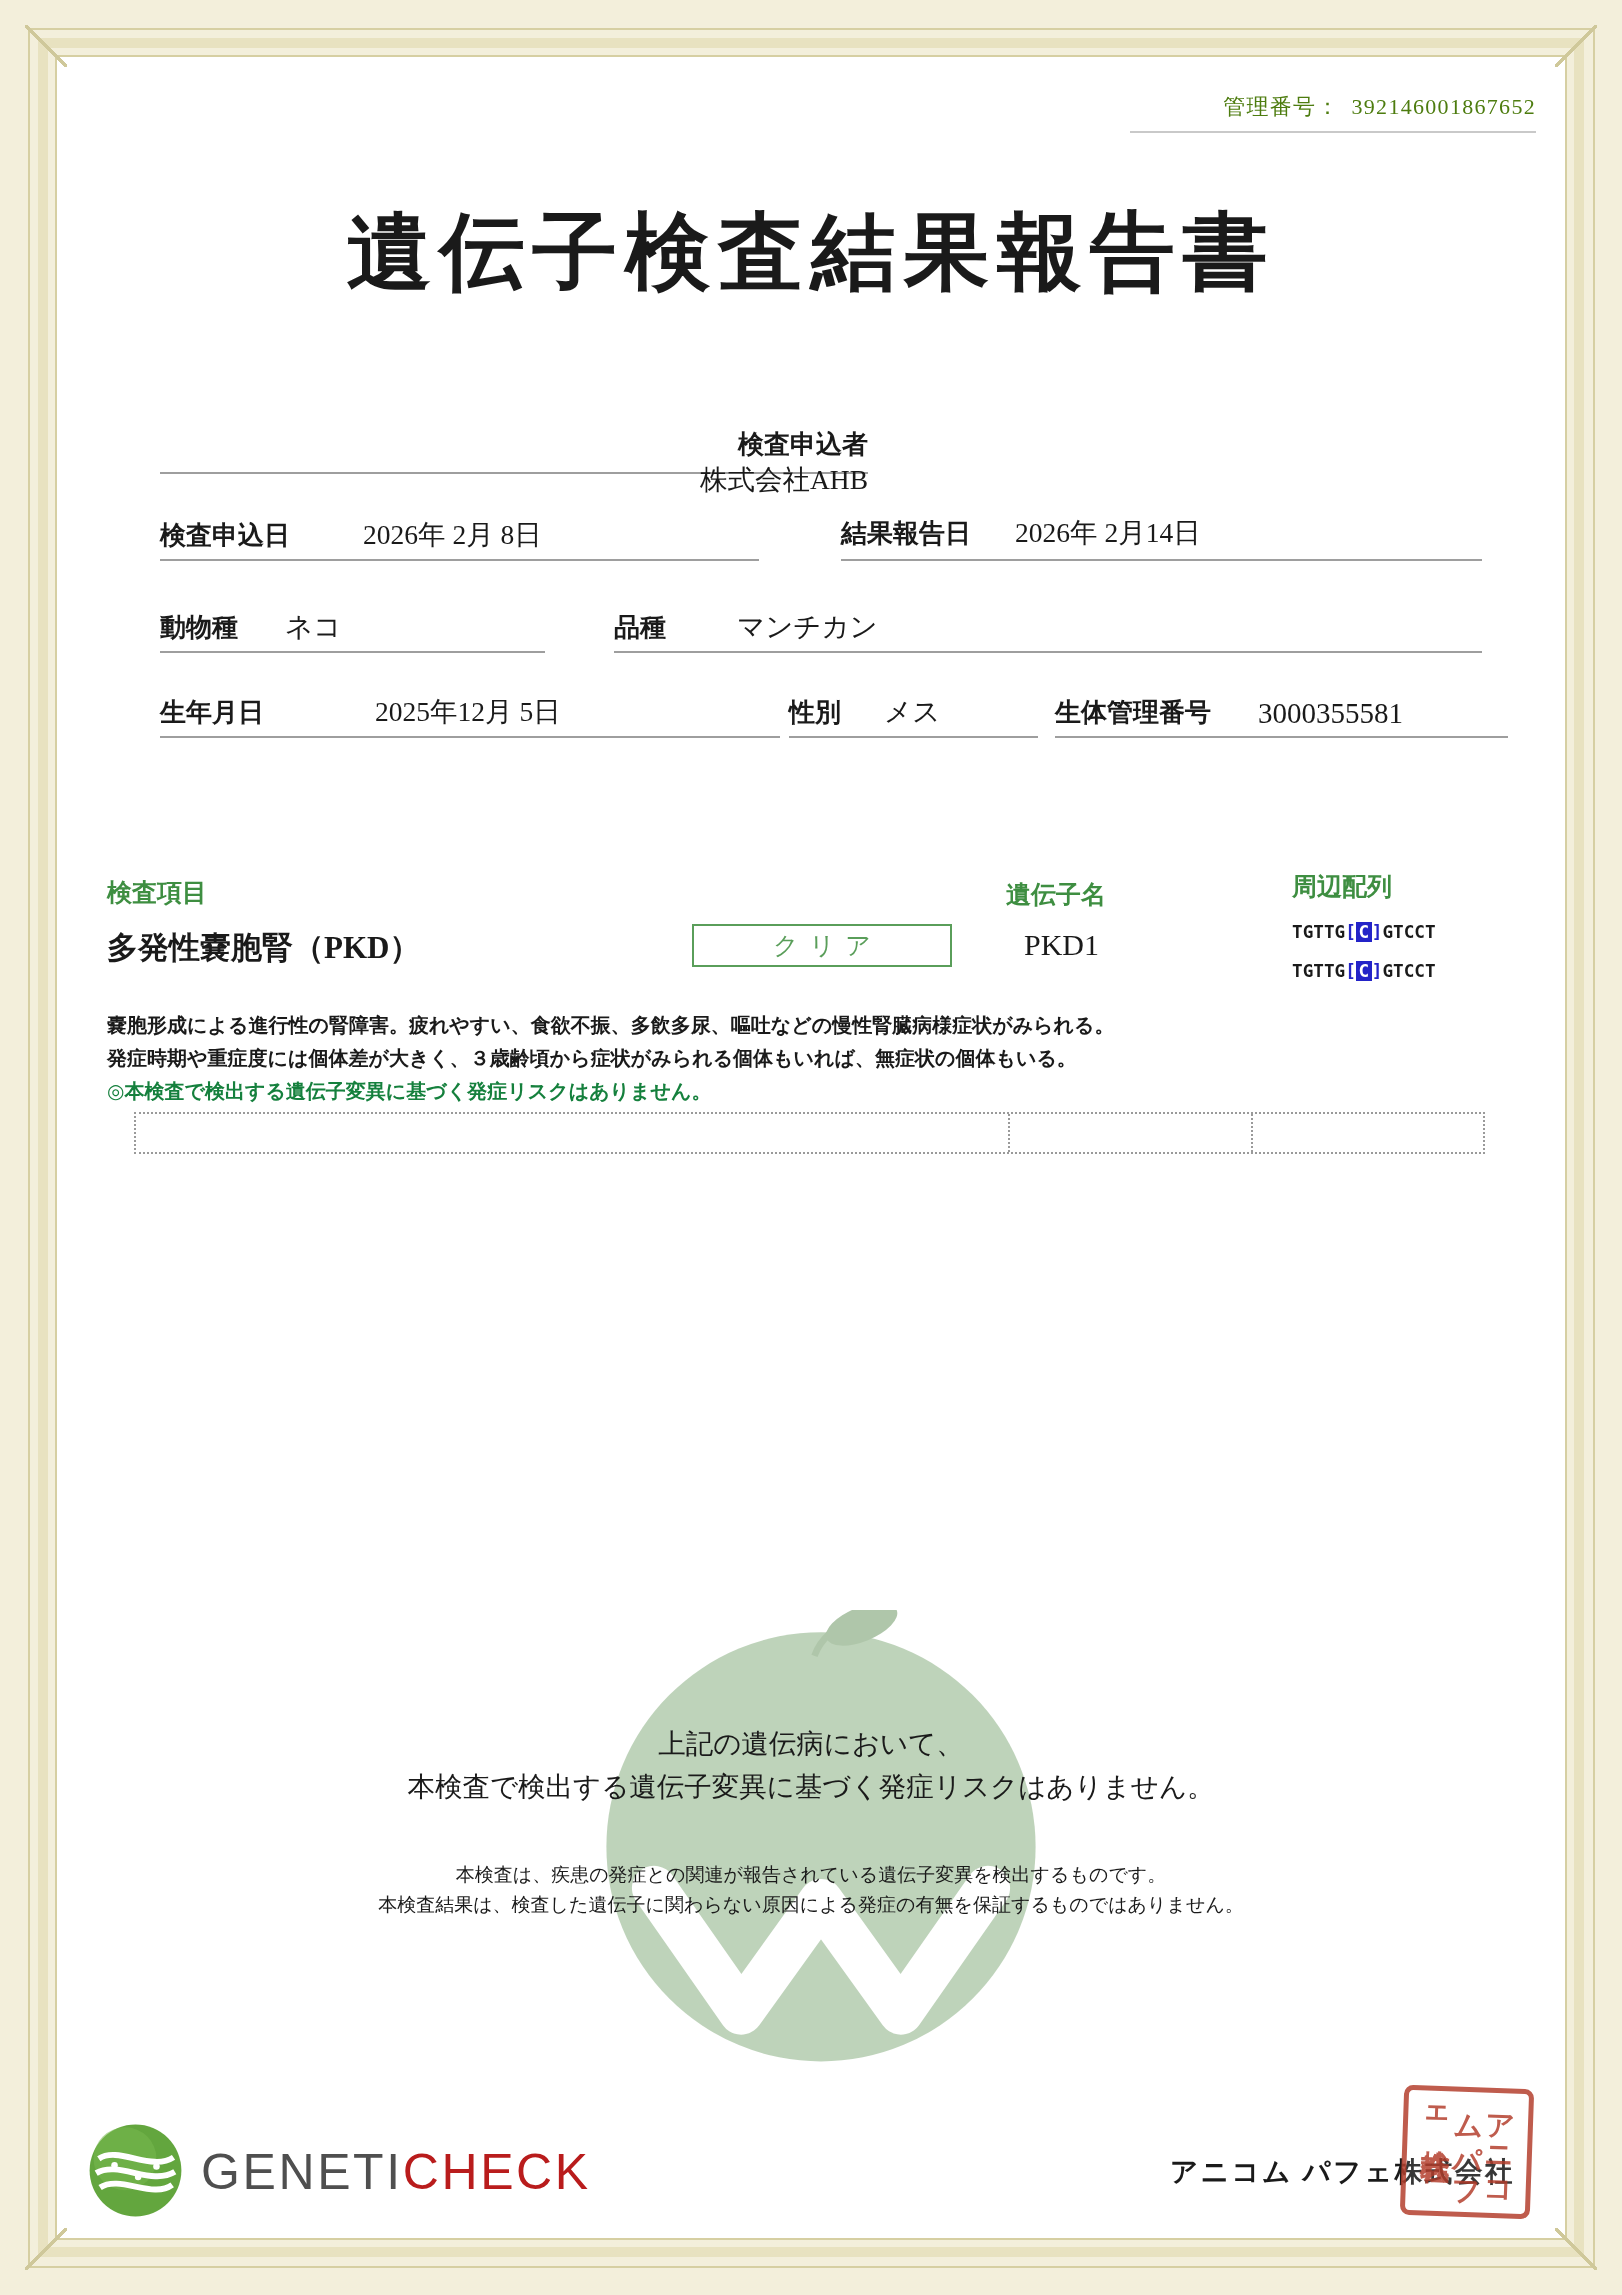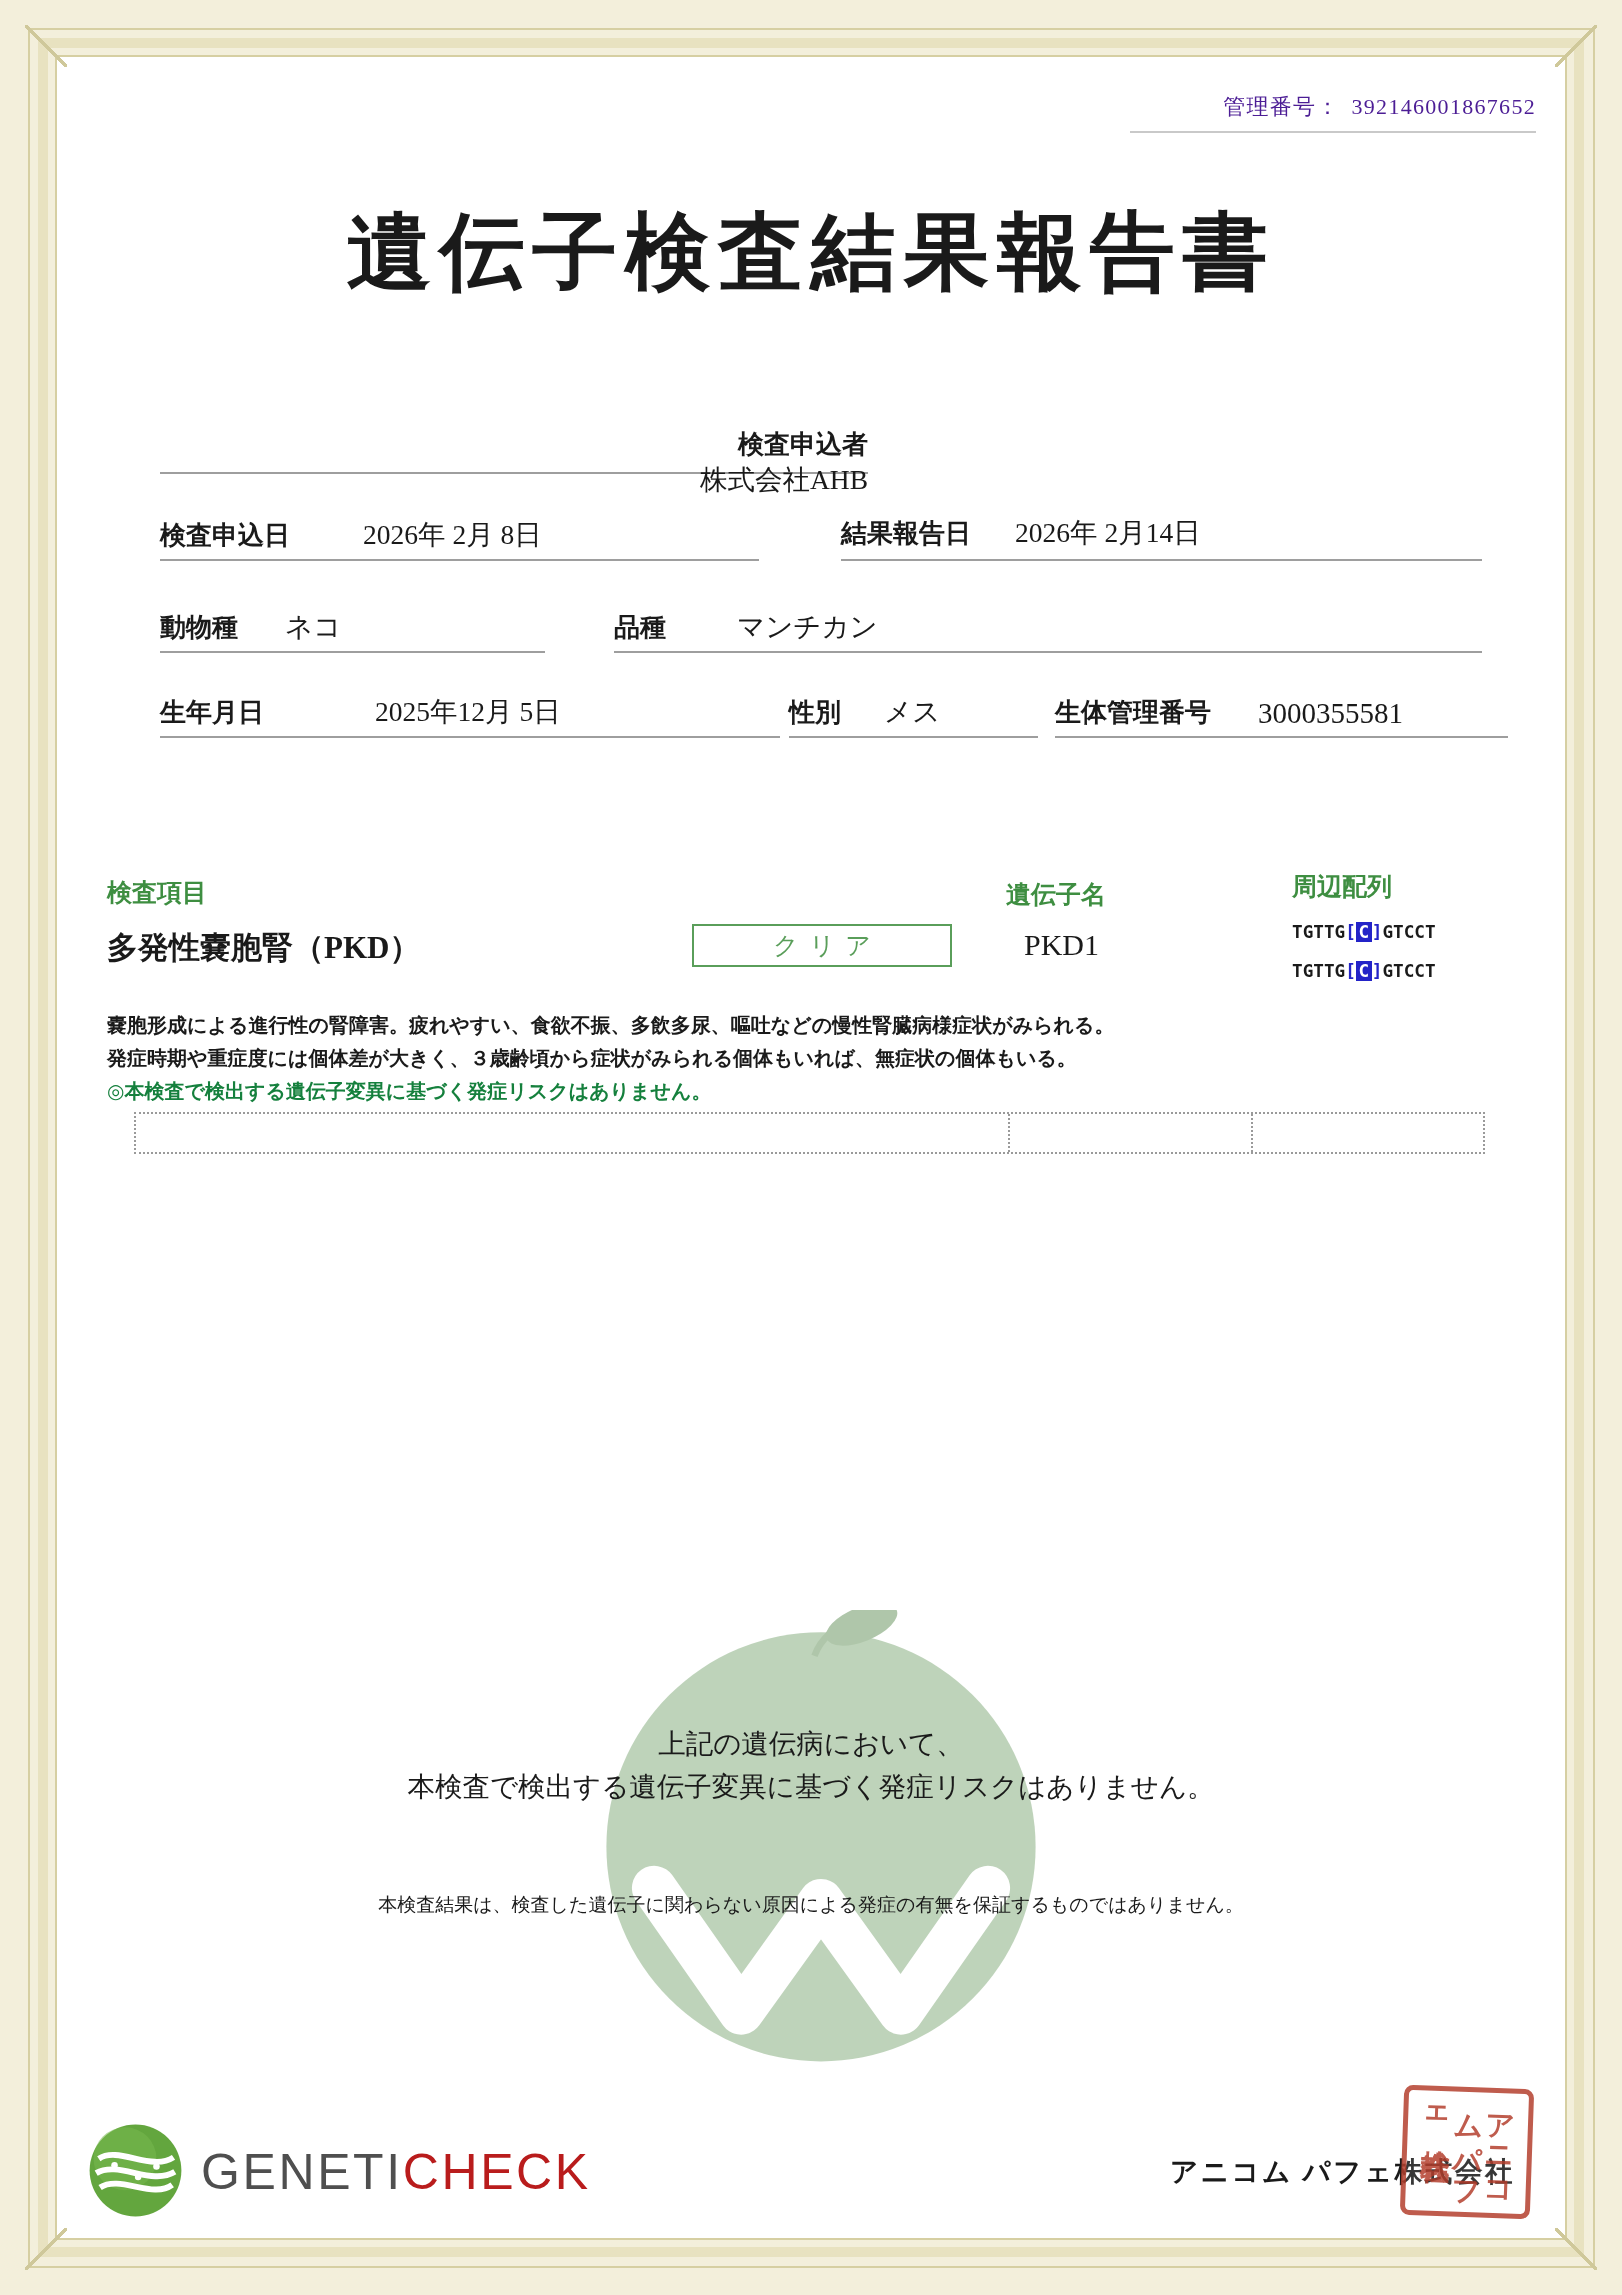--- a/index.html
+++ b/index.html
@@ -12,21 +12,21 @@
   .f2 { position:absolute; inset:38px; border:10.5px solid #e8e2c0; z-index:0; }
   .f3 { position:absolute; inset:55px; border:2.6px solid #d6cfa2; background:#ffffff; z-index:0; }
   .corner { position:absolute; width:42px; height:42px; z-index:1; }
   .c-tl { left:25px; top:25px;  background:linear-gradient(45deg,  transparent 47%, #cfc89a 47%, #cfc89a 53%, transparent 53%); }
   .c-tr { right:25px; top:25px; background:linear-gradient(135deg, transparent 47%, #cfc89a 47%, #cfc89a 53%, transparent 53%); }
   .c-bl { left:25px; bottom:25px; background:linear-gradient(135deg, transparent 47%, #cfc89a 47%, #cfc89a 53%, transparent 53%); }
   .c-br { right:25px; bottom:25px; background:linear-gradient(45deg,  transparent 47%, #cfc89a 47%, #cfc89a 53%, transparent 53%); }
 
   
   .mgmt { position:absolute; top:92px; right:86px; width:406px; text-align:right;
-          color:#4c1d95; font-size:22px; letter-spacing:1.3px;
+          color:#4d7c0f; font-size:22px; letter-spacing:1.3px;
           border-bottom:2.6px solid #c9c9c9; padding-bottom:9.2px; z-index:2; }
   .mgmt .num { margin-left:11.8px; }
   .title { position:absolute; top:195px; left:0; right:0; text-align:center;
            font-size:85px; font-weight:bold; letter-spacing:7.9px; z-index:2; }
 
   
   .row { position:absolute; border-bottom:2.6px solid #9e9e9e; display:flex;
          align-items:flex-end; padding-bottom:6.5px; z-index:2; }
   .row .lbl { font-size:26px; font-weight:bold; white-space:nowrap; }
   .row .val { font-size:27.5px; white-space:nowrap; }
@@ -185,20 +185,21 @@
     <svg width="458" height="458" viewBox="0 0 700 700">
       <circle cx="350" cy="362" r="328" fill="#7fa877"></circle>
       <path d="M340,70 Q355,30 400,18" stroke="#628f57" stroke-width="10" fill="none"></path>
       <ellipse cx="412" cy="22" rx="58" ry="26" fill="#628f57" transform="rotate(-22 412 22)"></ellipse>
       <polyline points="95,425 228,615 350,445 472,615 605,425" fill="none" stroke="#ffffff" stroke-width="68" stroke-linecap="round" stroke-linejoin="round"></polyline>
     </svg>
   </div>
 
   <div class="summary s1">上記の遺伝病において、</div>
   <div class="summary s2">本検査で検出する遺伝子変異に基づく発症リスクはありません。</div>
+  <div class="summary n1">本検査は、疾患の発症との関連が報告されている遺伝子変異を検出するものです。</div>
   <div class="summary n2">本検査結果は、検査した遺伝子に関わらない原因による発症の有無を保証するものではありません。</div>
 
   <div class="logo">
     <span>
       <svg width="97" height="97" viewBox="0 0 148 148">
         <circle cx="74" cy="74" r="70" fill="#63a63e"></circle>
         <circle cx="58" cy="56" r="48" fill="#79b84f" opacity="0.55"></circle>
         <path d="M18,56 C48,36 98,76 132,54" stroke="#ffffff" stroke-width="9" fill="none"></path>
         <path d="M14,78 C48,58 98,98 134,76" stroke="#ffffff" stroke-width="9" fill="none"></path>
         <path d="M20,100 C50,80 100,118 130,96" stroke="#ffffff" stroke-width="9" fill="none"></path>

